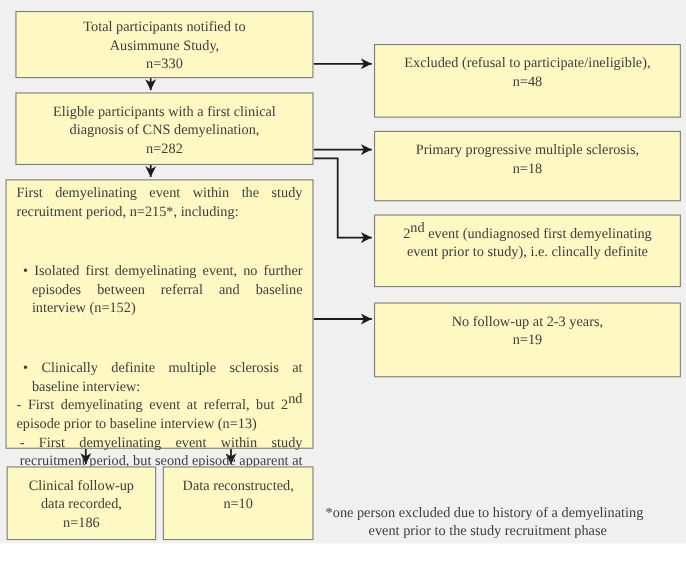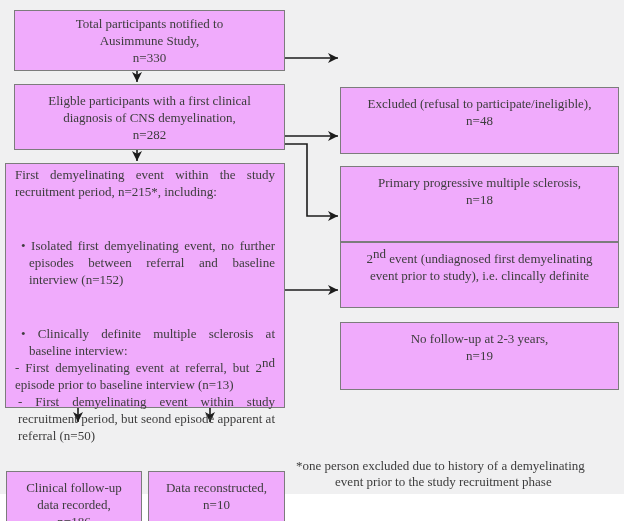--- a/index.html
+++ b/index.html
@@ -4,35 +4,35 @@
 <style>
   html,body{margin:0;padding:0;}
   body{
     width:624px;height:521px;position:relative;background:#ffffff;
     font-family:"Liberation Serif","DejaVu Serif",serif;
     color:#3d3d3d;overflow:hidden;
   }
   .panel{position:absolute;left:0;top:0;width:624px;height:494px;background:#f0f0f1;}
   svg.arrows{position:absolute;left:0;top:0;width:624px;height:521px;}
   .box{
-    position:absolute;box-sizing:border-box;background:#f0abfc;
+    position:absolute;box-sizing:border-box;background:#fef9c3;
     border:1.4px solid #7c7c7c;font-size:13px;line-height:17px;
   }
   .center-v{display:flex;flex-direction:column;align-items:center;justify-content:center;text-align:center;}
-  .top-al{display:flex;flex-direction:column;align-items:center;justify-content:flex-start;padding-top:7px;text-align:center;margin-top:47px;}
+  .top-al{display:flex;flex-direction:column;align-items:center;justify-content:flex-start;padding-top:7px;text-align:center;}
   .line{white-space:nowrap;}
   
   .b-total{left:14px;top:10px;width:271px;height:61px;}
   .b-eligible{left:14px;top:84px;width:271px;height:66px;}
   .b-main{left:5px;top:163px;width:280px;height:245px;padding:2px 9px;text-align:justify;}
   .b-followup{left:6px;top:424px;width:136px;height:67px;}
   .b-reconstructed{left:148px;top:424px;width:137px;height:67px;}
   
   .b-excluded{left:340px;top:40px;width:279px;height:67px;}
-  .b-ppms{left:340px;top:119px;width:279px;height:76px;}
+  .b-ppms{left:340px;top:119px;width:279px;height:64px;}
   .b-second{left:340px;top:195px;width:279px;height:66px;}
   .b-nofollowup{left:340px;top:275px;width:279px;height:68px;}
   
   .b-main .heading{margin:0 0 9px 0;}
   .para{margin:0;}
   .bullet{padding-left:14px;text-indent:-8px;margin-top:37px;}
   .dash2{padding-left:3px;}
   sup{font-size:13px;line-height:0;vertical-align:super;}
   .footnote{position:absolute;left:296px;top:458px;font-size:13px;line-height:16px;text-align:center;}
   .footnote .fn2{padding-left:6px;}

